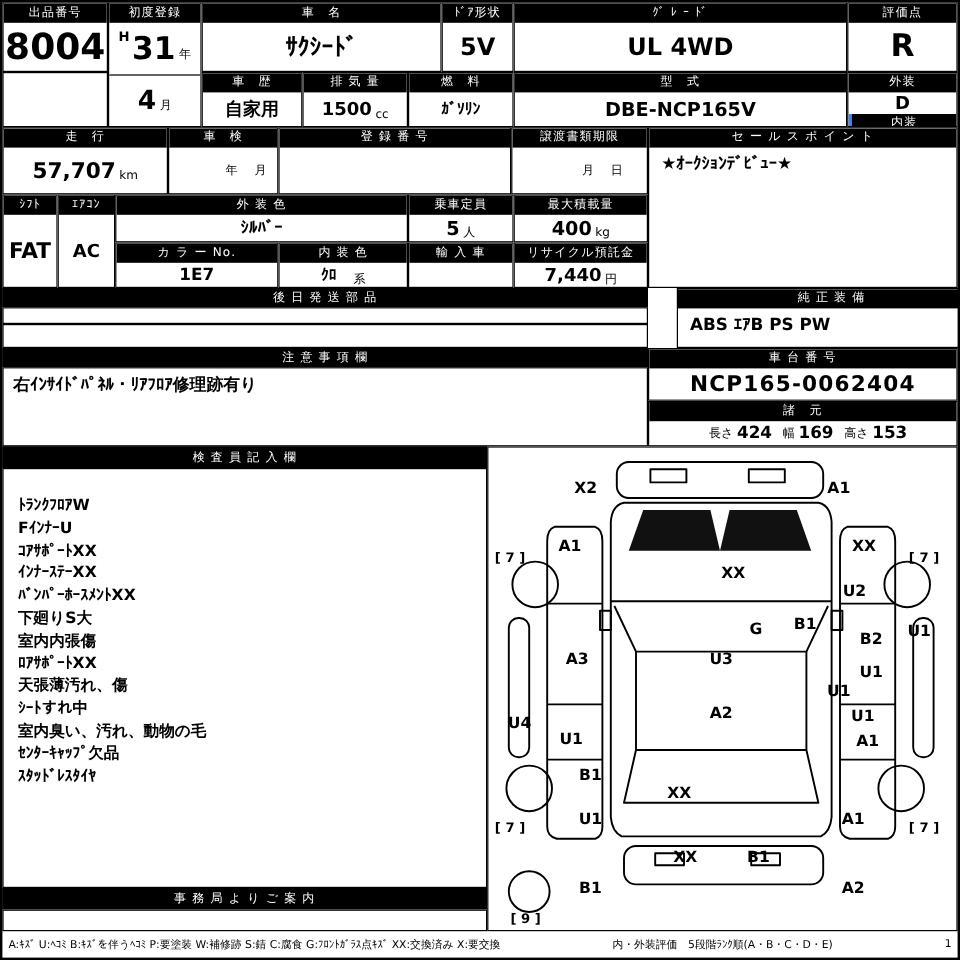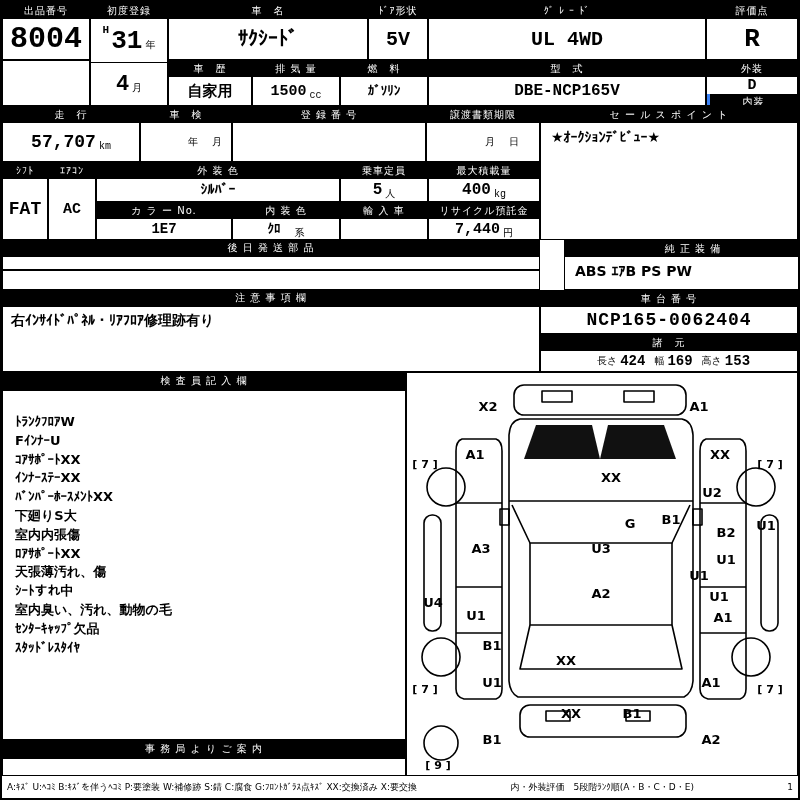--- a/index.html
+++ b/index.html
@@ -3,21 +3,21 @@
 <meta charset="utf-8">
 <style>
   html,body{margin:0;padding:0;background:#fff;}
   .sheet{position:relative;width:800px;height:800px;background:#fff;
          font-family:"DejaVu Sans","Liberation Sans",sans-serif;color:#000;overflow:hidden;}
   .frame{position:absolute;inset:0;border:2px solid #000;pointer-events:none;}
   .cell{position:absolute;border:1px solid #000;background:#fff;box-sizing:border-box;
         display:flex;flex-direction:column;overflow:hidden;}
   .hdr{background:#000;color:#fff;font-size:10px;line-height:16px;height:16px;flex:0 0 16px;
        text-align:center;letter-spacing:1px;white-space:nowrap;overflow:hidden;}
-  .val{flex:1;display:flex;align-items:center;justify-content:center;font-weight:bold;font-family:Liberation Mono, monospace;}
+  .val{flex:1;display:flex;align-items:center;justify-content:center;font-weight:bold;}
   .bar{position:absolute;background:#000;border:1px solid #000;color:#fff;font-size:10px;
        display:flex;align-items:center;justify-content:center;letter-spacing:1px;box-sizing:border-box;white-space:nowrap;}
   .box{position:absolute;border:1px solid #000;background:#fff;box-sizing:border-box;overflow:hidden;}
   .f30{font-size:30px}.f26{font-size:26px}.f22{font-size:22px}.f20{font-size:20px}.f18{font-size:18px}
   .f16{font-size:16px}.f15{font-size:15px}.f14{font-size:14px}.f13{font-size:13px}
   .unit{font-size:10px;font-weight:normal;margin-left:3px;position:relative;top:4px;}
   .era{font-size:11px;font-weight:bold;align-self:flex-start;margin:5px 2px 0 0;}
   .plain{font-weight:normal;font-size:10px;letter-spacing:2px;margin-left:40px;}
   .split{flex:0 0 43px;border-bottom:1px solid #000;}
   .twocol{flex-direction:column;}

